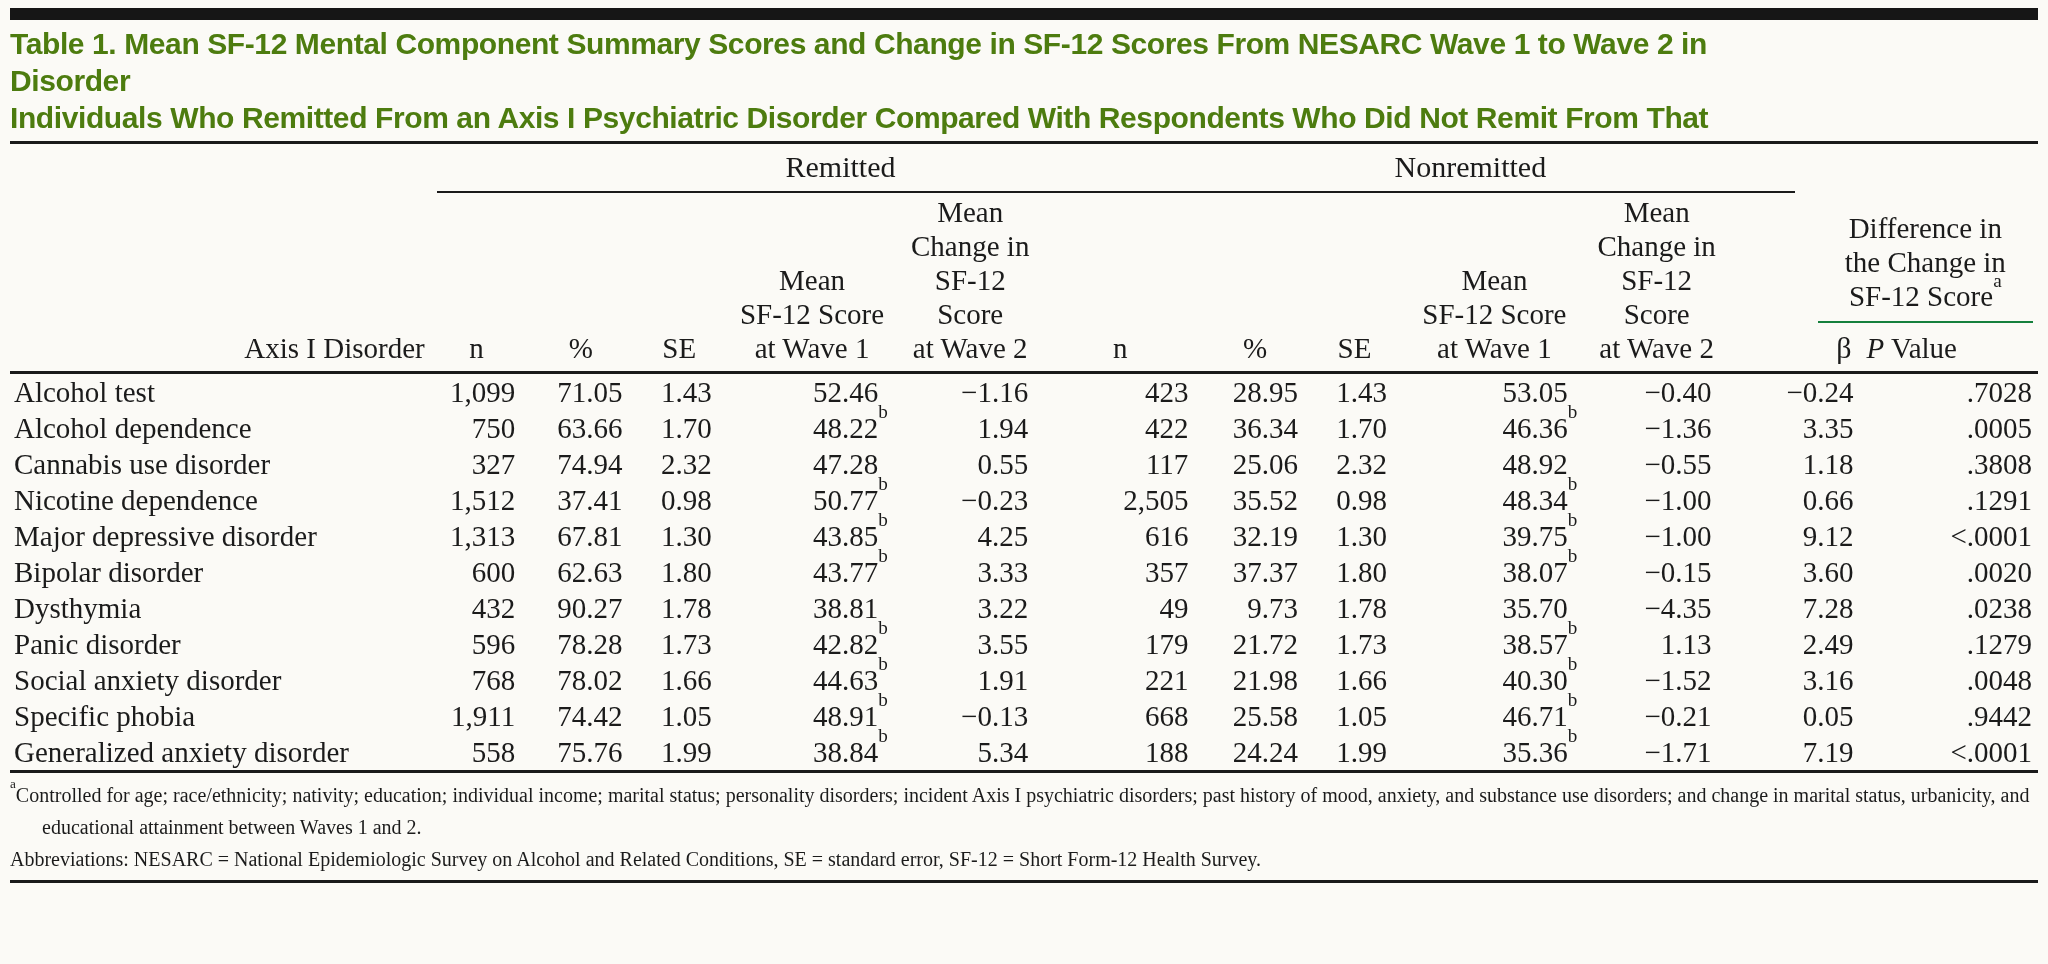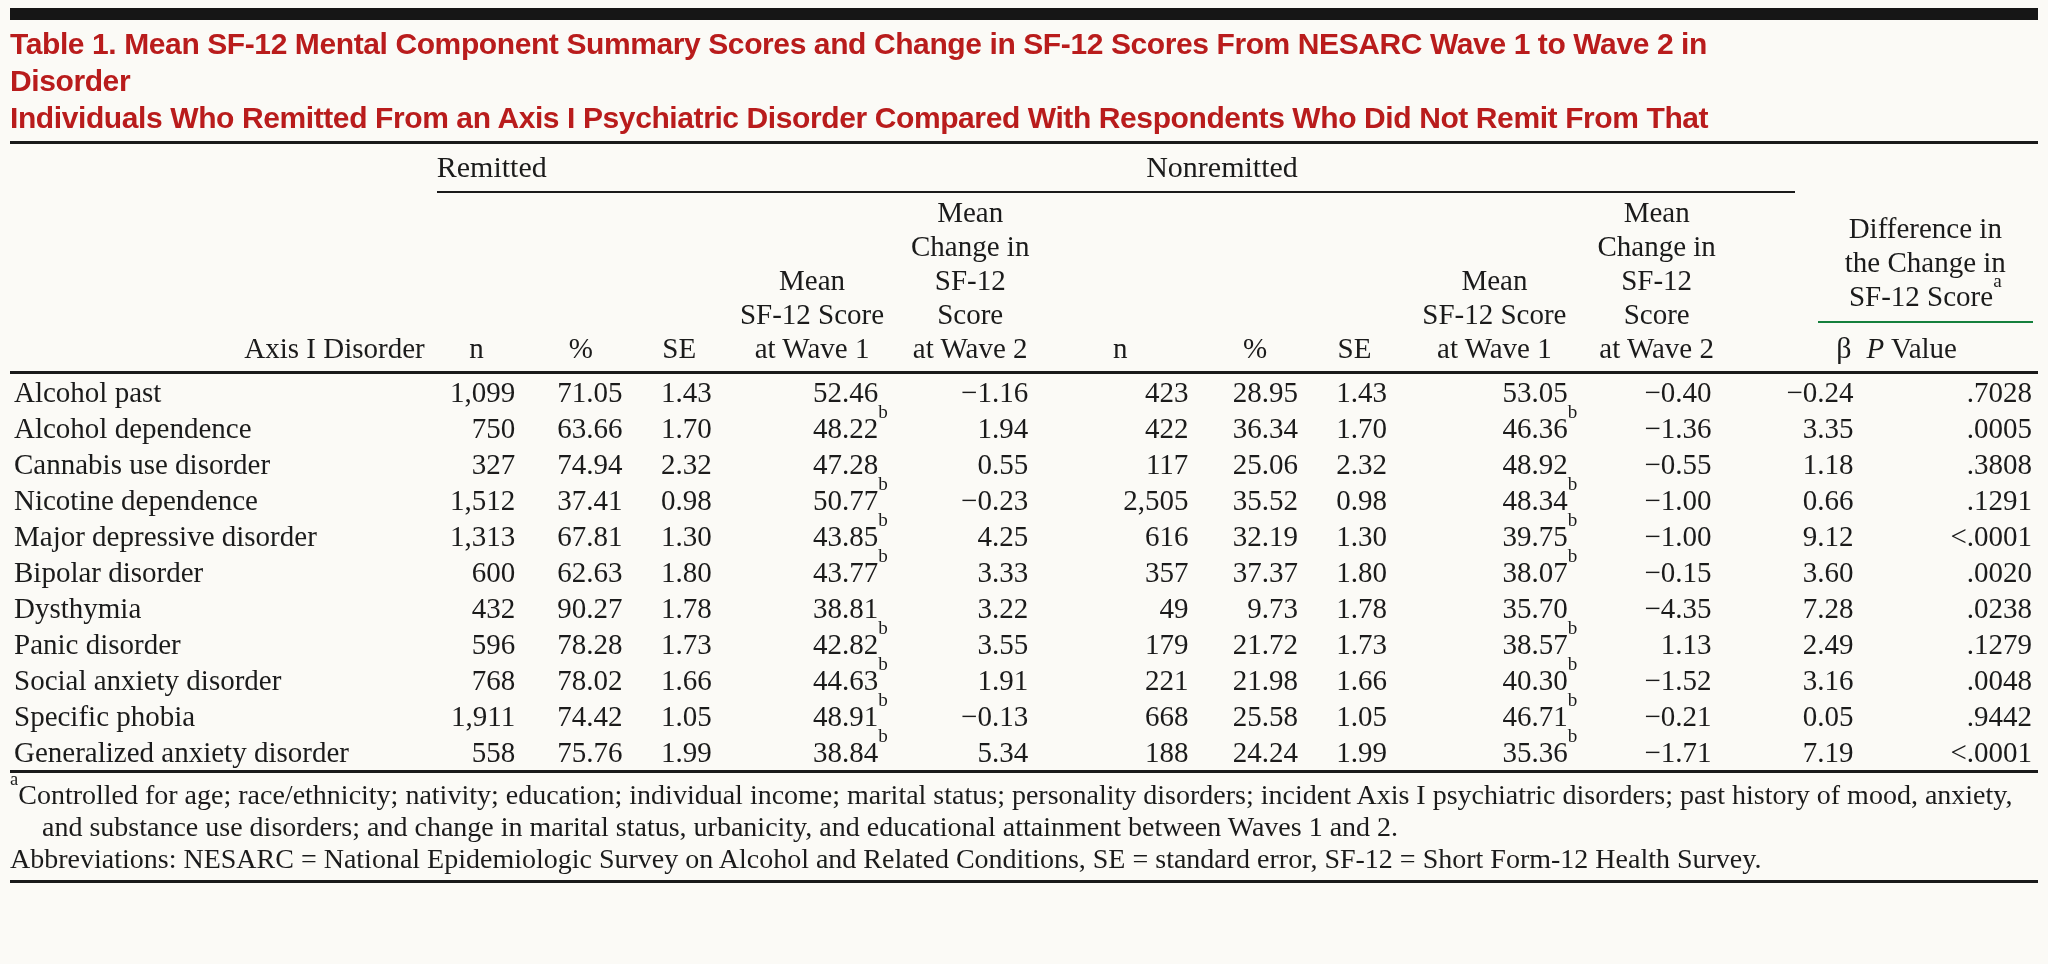--- a/index.html
+++ b/index.html
@@ -6,31 +6,31 @@
   body{
     width:2048px;height:964px;overflow:hidden;
     background:#fbfaf6;color:#1b1b1b;
     font-family:"Liberation Serif", serif;
   }
   .page{padding:0 10px;}
   .topbar{height:12px;background:#161616;margin-top:8px;}
   .title{
     font-family:"Liberation Sans", sans-serif;
     font-weight:700;font-size:30px;line-height:37px;letter-spacing:-0.4px;
-    color:#b91c1c;margin-top:5px;
+    color:#4d7c0f;margin-top:5px;
   }
   .title-rule{border-bottom:3px solid #1a1a1a;margin-top:5px;}
   table{
     width:100%;border-collapse:collapse;table-layout:fixed;
     font-family:"Liberation Serif", serif;font-size:29px;color:#1b1b1b;
   }
   th{font-weight:normal;}
   thead th{vertical-align:bottom;}
   .grouprow th{padding-top:6px;font-size:30px;}
-  .group-rule{border-bottom:2px solid #1a1a1a;padding-bottom:7px;text-align:left;}
+  .group-rule{border-bottom:2px solid #1a1a1a;padding-bottom:7px;text-align:center;}
   .gr-rem{margin-left:10px;margin-right:-205px;}
   .gr-non{margin-left:105px;margin-right:-72px;}
   th.colhead{text-align:center;line-height:34px;padding-bottom:6px;}
   th.dishead{text-align:right;padding-left:4px;padding-bottom:6px;}
   th.diffcell{vertical-align:bottom;padding:0;}
   .diff-inner{
     margin-left:94px;margin-right:5px;
     border-bottom:2px solid #15803d;
     text-align:center;line-height:34px;padding-bottom:8px;
   }
@@ -42,21 +42,21 @@
   tbody td{height:36px;padding-top:0;padding-bottom:0;}
   td.dis{text-align:left;padding-left:4px;}
   td.num{text-align:right;padding-right:12px;}
   td.w1{padding-right:22px;}
   td.pcol{padding-right:6px;}
   sup.sup{font-size:66%;position:relative;top:-0.45em;line-height:0;}
   sup.hang{
     display:inline-block;width:0;overflow:visible;
     font-size:66%;position:relative;top:-0.45em;line-height:0;
   }
-  .footnotes{margin-top:6px;font-size:28px;line-height:32px;}
+  .footnotes{margin-top:6px;font-size:20px;line-height:32px;}
   .fn{padding-left:32px;text-indent:-32px;}
   .bottom-rule{border-bottom:3px solid #1a1a1a;margin-top:5px;}
 </style>
 </head>
 <body>
 
 <div class="page">
 
   <div class="topbar"></div>
 
@@ -133,21 +133,21 @@
           </div>
         </th>
       </tr>
       <tr>
         <th class="beta">β</th>
         <th class="pval"><span class="it">P</span><span> Value</span></th>
       </tr>
     </thead>
     <tbody>
         <tr>
-          <td class="dis"><span>Alcohol past</span></td>
+          <td class="dis"><span>Alcohol test</span></td>
           <td class="num"><span>1,099</span></td>
           <td class="num"><span>71.05</span></td>
           <td class="num"><span>1.43</span></td>
           <td class="num w1"><span>52.46</span></td>
           <td class="num"><span>−1.16</span></td>
           <td class="num"><span>423</span></td>
           <td class="num"><span>28.95</span></td>
           <td class="num"><span>1.43</span></td>
           <td class="num w1"><span>53.05</span></td>
           <td class="num"><span>−0.40</span></td>

